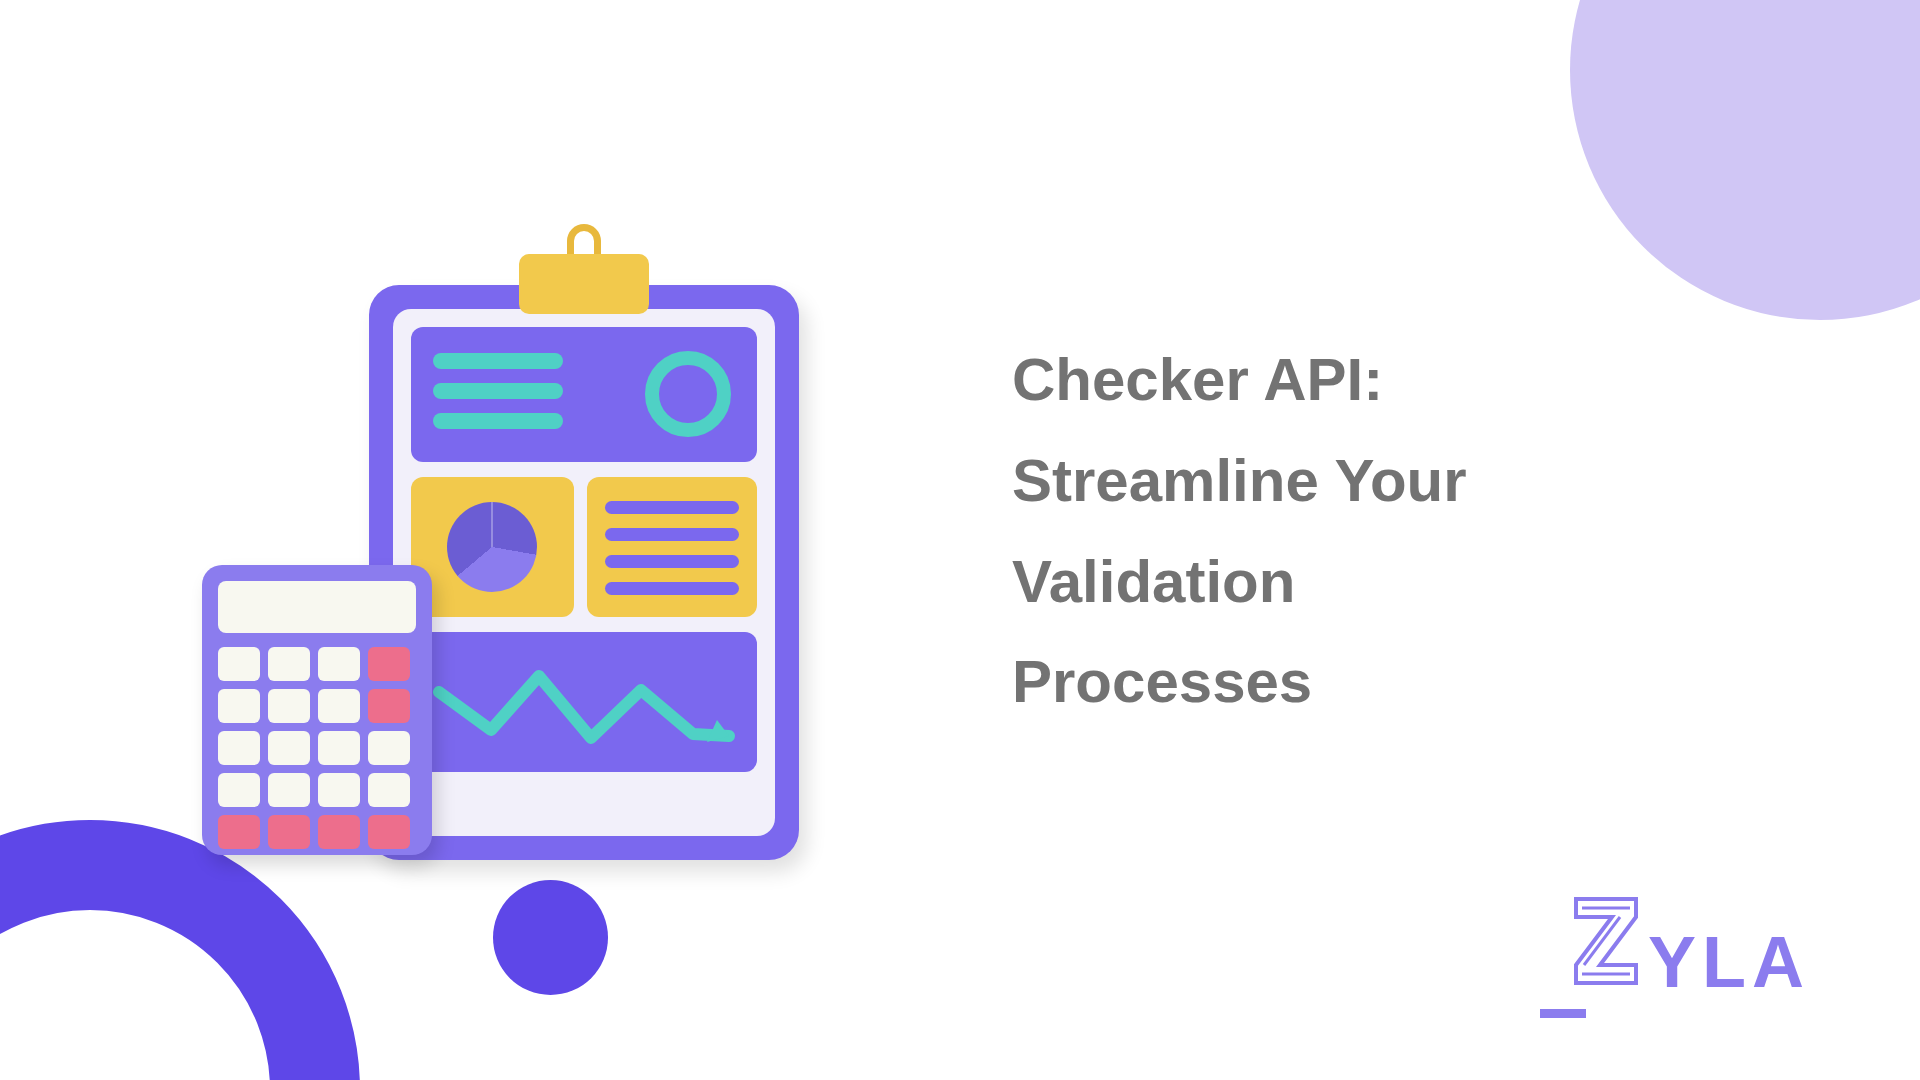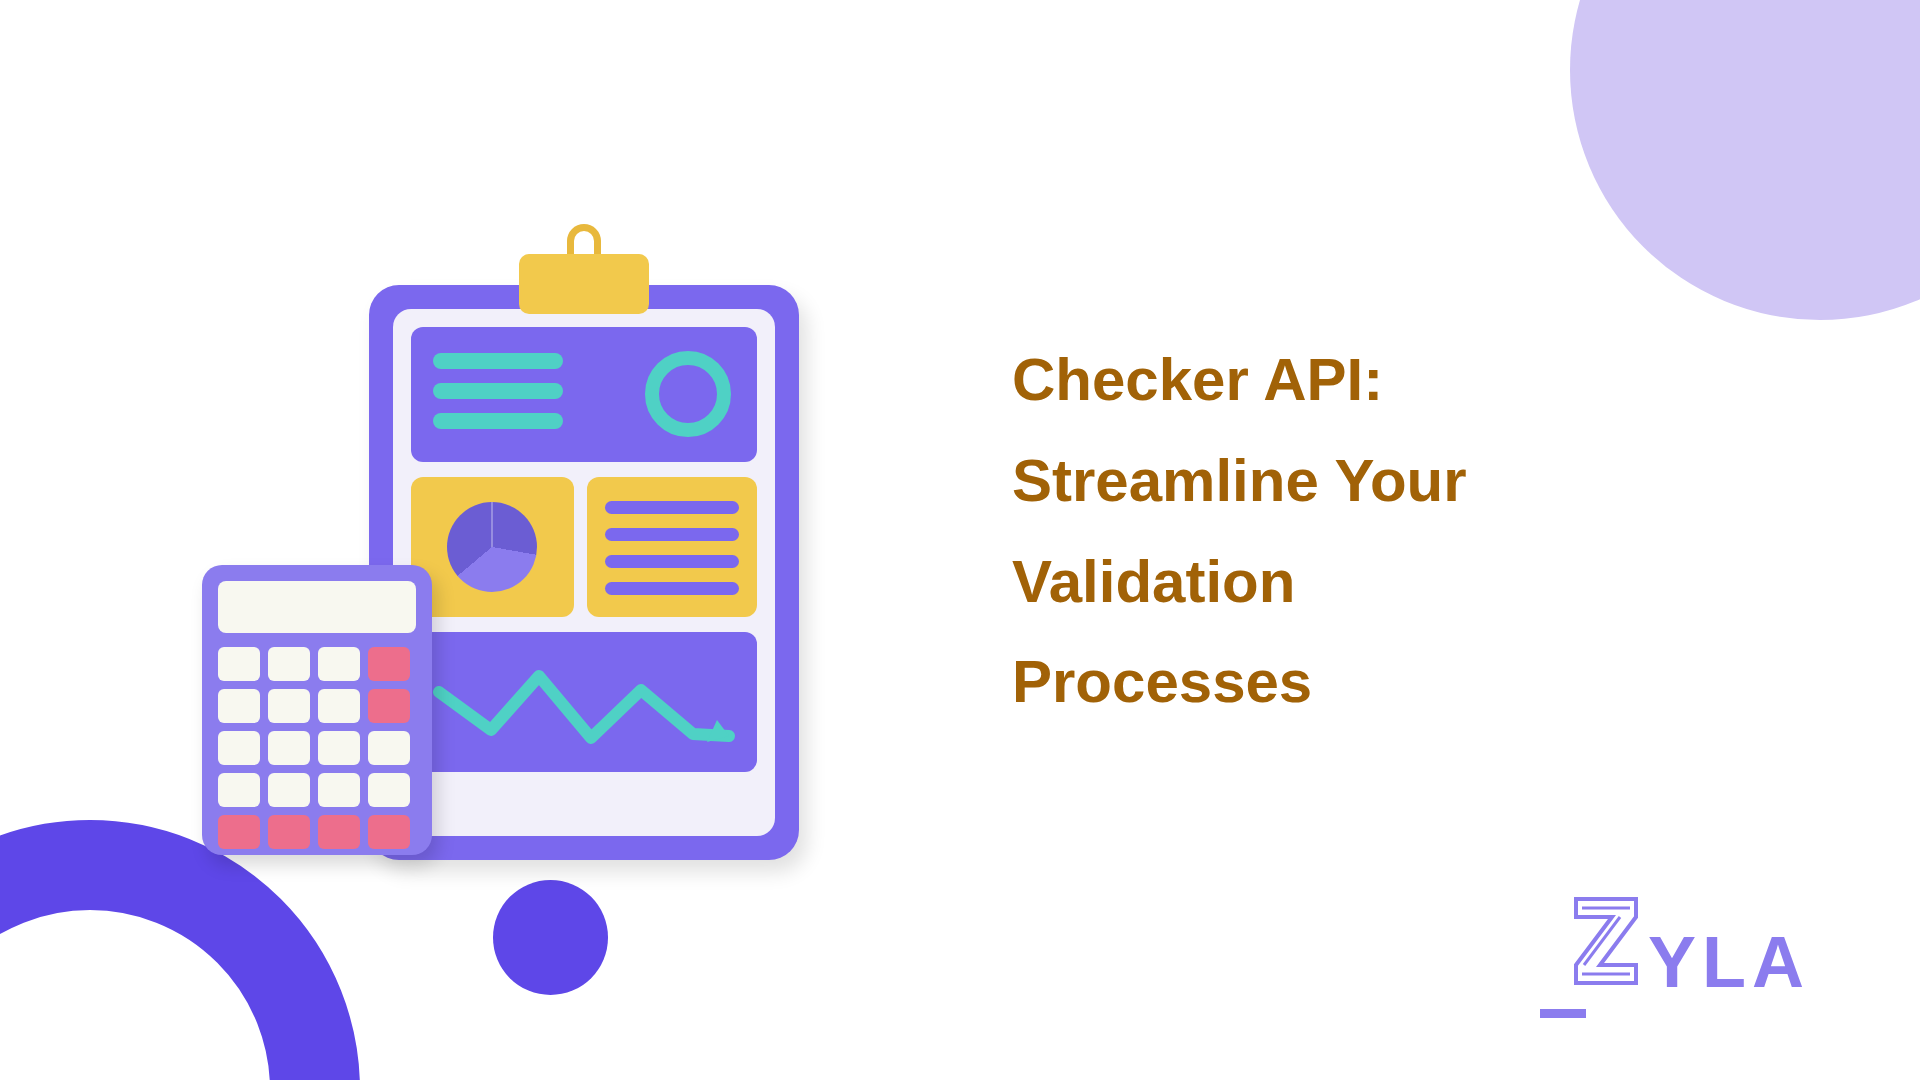--- a/index.html
+++ b/index.html
@@ -216,21 +216,21 @@
     .key.pink {
       background: #ED6E8C;
     }
     .title {
       position: absolute;
       left: 1012px;
       top: 330px;
       width: 560px;
       font-size: 60px;
       font-weight: 700;
-      color: #a16207;
+      color: #737373;
       line-height: 1.68;
     }
     .logo {
       position: absolute;
       right: 110px;
       bottom: 82px;
       display: flex;
       align-items: baseline;
       gap: 8px;
     }

